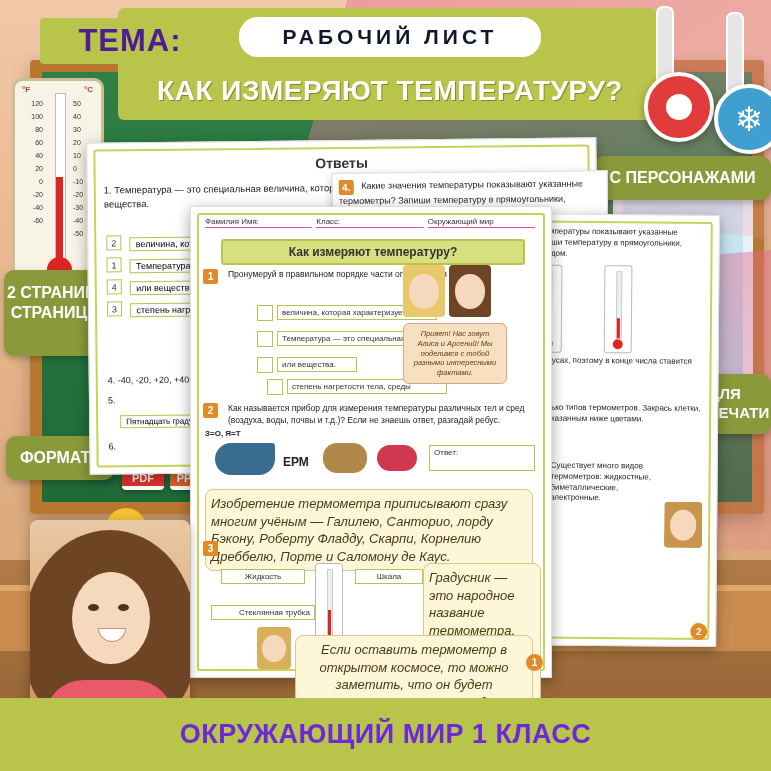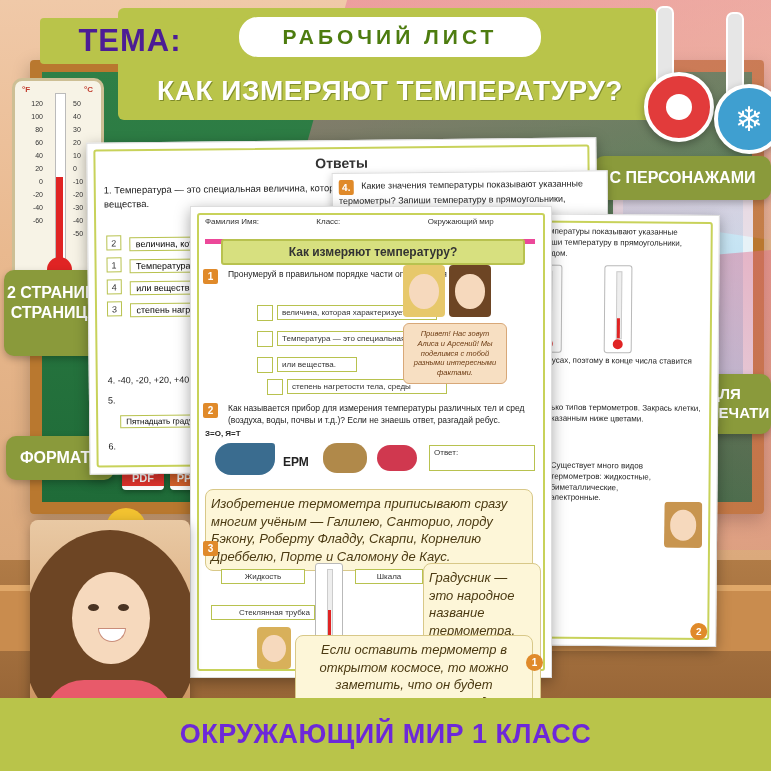--- a/index.html
+++ b/index.html
@@ -30,21 +30,21 @@
   .bg-win{position:absolute;right:18px;top:185px;width:120px;height:220px;
     background:linear-gradient(180deg,#cfe9f6,#a9d4ea);border:10px solid #e7f2f7;border-radius:4px;}
 
   
   .topbar{position:absolute;left:118px;top:8px;width:538px;height:112px;background:#b9c44a;border-radius:6px;}
   .tema-chip{position:absolute;left:18px;top:14px;width:200px;height:46px;background:#b9c44a;border-radius:4px;
     display:flex;align-items:center;justify-content:center;}
   .tema-chip span{font-size:31px;font-weight:bold;color:#4c1d95;letter-spacing:1px;}
   .rl-pill{position:absolute;left:236px;top:14px;width:302px;height:40px;background:#fff;border:3px solid #b9c44a;
     border-radius:22px;display:flex;align-items:center;justify-content:center;}
-  .rl-pill span{font-size:21px;font-weight:bold;color:#4d7c0f;letter-spacing:4px;}
+  .rl-pill span{font-size:21px;font-weight:bold;color:#0f172a;letter-spacing:4px;}
   .main-title{position:absolute;left:140px;top:70px;width:500px;height:42px;
     display:flex;align-items:center;justify-content:center;}
   .main-title span{font-size:28px;font-weight:bold;color:#fff;letter-spacing:.5px;
     text-shadow:1px 1px 0 #7f8b2a;}
 
   
   .thermo{position:absolute;left:12px;top:78px;width:86px;height:218px;background:#f7f3e6;
     border:3px solid #cdbf95;border-radius:10px;}
   .thermo .scaleL,.thermo .scaleR{position:absolute;top:16px;font-size:7px;color:#333;line-height:13px;}
   .thermo .scaleL{left:6px;text-align:right;width:22px;}
@@ -110,21 +110,21 @@
   .p2-therm .col{position:absolute;left:11px;top:5px;width:4px;height:66px;background:#eee;border:1px solid #ccc;}
   .p2-therm .red{position:absolute;left:12px;bottom:14px;width:3px;height:34px;background:#e02424;}
   .p2-therm .b{position:absolute;left:8px;bottom:3px;width:10px;height:10px;border-radius:50%;background:#e02424;}
   .p2-cell{position:absolute;border:1px solid #b8c24f;background:#fff;font-size:9px;color:#333;
     display:flex;align-items:center;justify-content:center;}
   .p2-txt{position:absolute;font-size:8px;color:#222;line-height:1.35;}
 
   
   .sheet-p1{left:190px;top:206px;width:360px;height:470px;}
   .p1-head{position:absolute;left:14px;top:10px;width:330px;display:flex;gap:4px;font-size:8px;color:#333;}
-  .p1-head .f{border-bottom:5px solid #ec4899;flex:1;padding-bottom:13px;}
+  .p1-head .f{border-bottom:1px solid #ec4899;flex:1;padding-bottom:1px;}
   .p1-title{position:absolute;left:30px;top:32px;width:300px;height:22px;background:#d7e07f;border:2px solid #b8c24f;
     border-radius:3px;display:flex;align-items:center;justify-content:center;font-size:12px;font-weight:bold;color:#333;}
   .taskrow{position:absolute;display:flex;gap:5px;}
   .tasktext{font-size:8.5px;color:#222;line-height:1.4;}
   .greenbox{border:1px solid #b8c24f;background:#fff;font-size:8px;color:#333;padding:2px 4px;display:inline-block;}
   .bubble{position:absolute;background:#f7dfc2;border:1px solid #d8a878;border-radius:6px;padding:5px;
     font-size:7.5px;color:#6b3a12;line-height:1.3;text-align:center;font-style:italic;}
   .note{position:absolute;background:#fdf6d8;border:1px solid #d8c888;border-radius:8px;padding:5px;
     font-size:13px;color:#4b3a12;line-height:1.35;font-style:italic;}
   .inputline{position:absolute;border:1px solid #b8c24f;background:#fff;}

